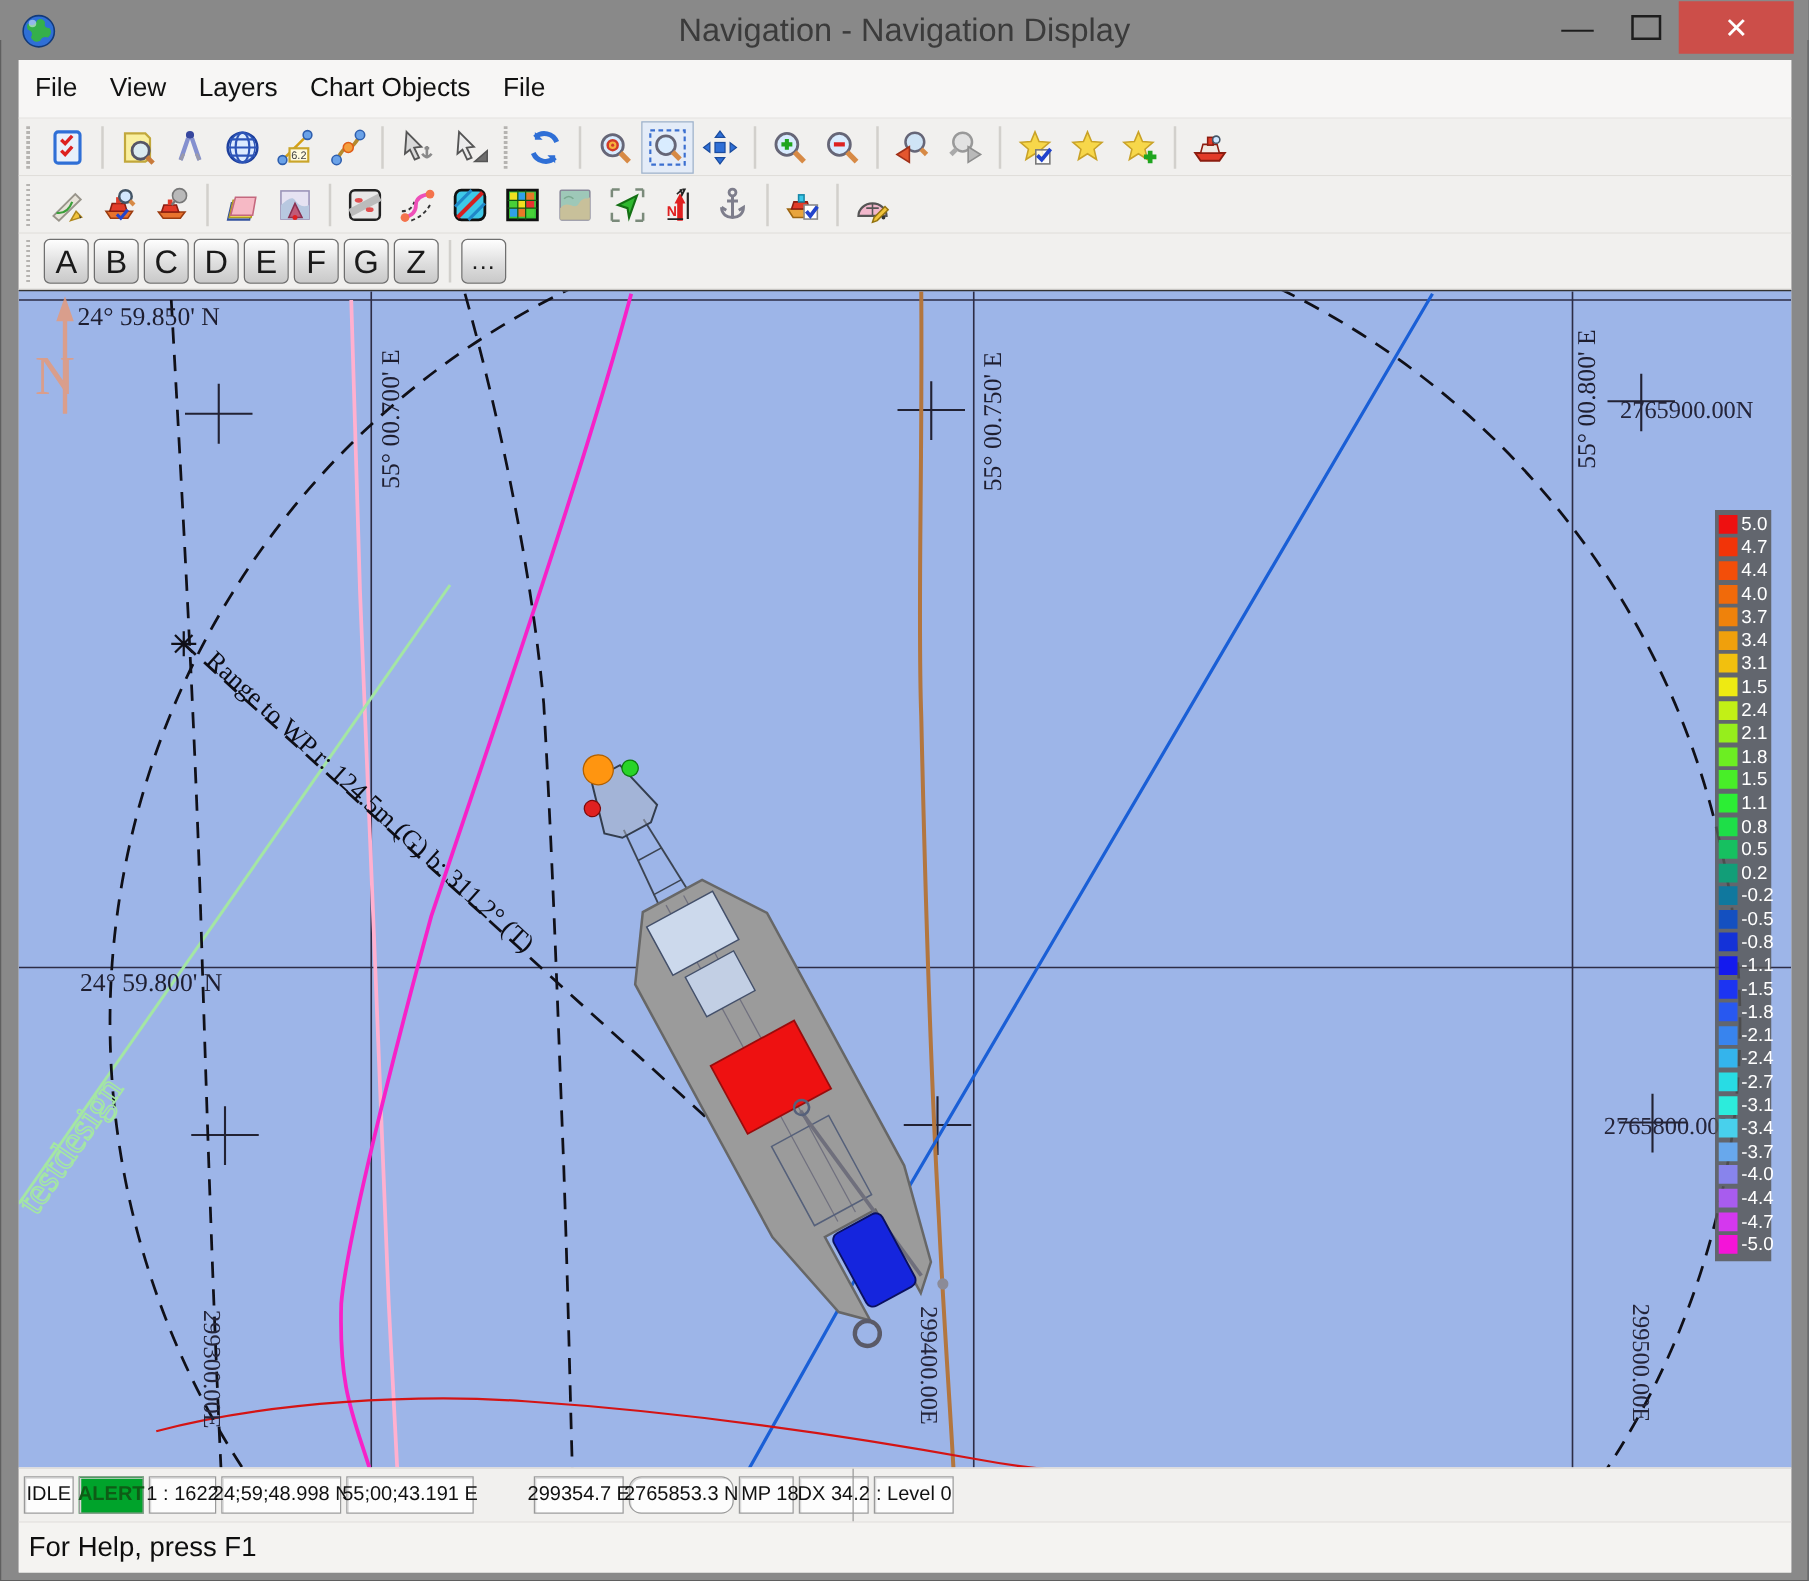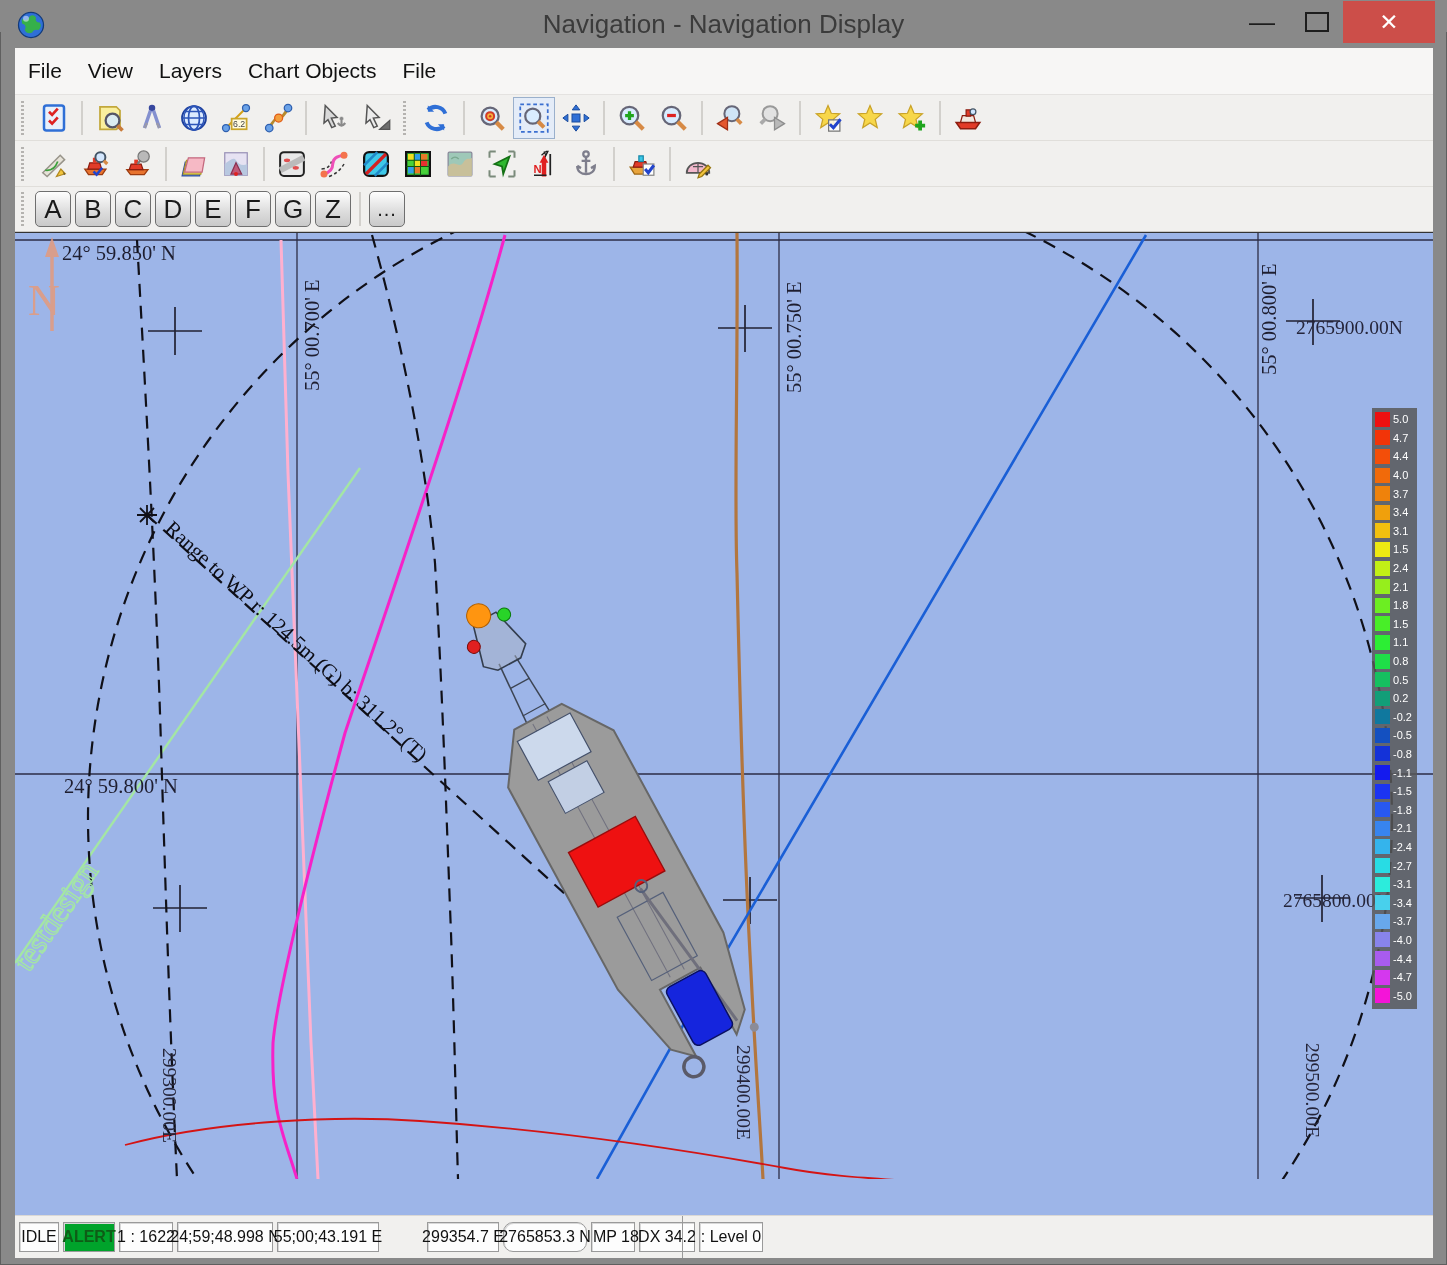--- a/index.html
+++ b/index.html
@@ -49,21 +49,21 @@
   text.gm{font-family:"Liberation Serif",serif;font-size:19.5px;fill:#25253a;}
   text.rl{font-family:"Liberation Serif",serif;font-size:21px;fill:#0c0c14;}
   text.design{font-family:"Liberation Serif",serif;font-size:31px;fill:none;
               stroke:var(--green_line);stroke-width:1.3px;}
   text.northn{font-family:"Liberation Serif",serif;font-size:44px;fill:#e49a7c;}
   
   .legend{position:absolute;left:1357px;top:175px;width:45px;height:601px;
           background:rgba(88,88,88,.85);padding:2px 0 0 3px;box-sizing:border-box;}
   .lg-row{display:flex;align-items:center;height:18.6px;}
   .lg-box{width:15px;height:15px;flex:0 0 15px;}
-  .lg-val{color:#fff;font-size:11px;margin-left:3px;white-space:nowrap;}
+  .lg-val{color:#fff;font-size:15px;margin-left:3px;white-space:nowrap;}
   
   .statusbar{height:42px;background:#f1f0ee;border-top:1px solid #dad8d5;
              display:flex;align-items:center;position:relative;}
   .cell{height:30px;margin-left:4px;border:1px solid #9a9a9a;background:#fdfdfd;
         box-shadow:inset 1px 1px 0 #d8d8d8;display:flex;align-items:center;
         justify-content:center;font-size:16px;color:#111;box-sizing:border-box;
         padding:0 4px;white-space:nowrap;}
   .status-endsep{position:absolute;left:667px;top:0;width:1px;height:100%;background:#9a9a9a;}
   .helpbar{height:40px;background:#f4f3f1;display:flex;align-items:center;
            font-size:22px;color:#0e0e0e;padding-left:8px;border-top:1px solid #e0dedb;}
@@ -619,13 +619,16 @@
       <div class="cell" style="width: 54px;">1 : 1622</div>
       <div class="cell" style="width: 96px;">24;59;48.998 N</div>
       <div class="cell" style="width: 102px;">55;00;43.191 E</div>
       <div class="cell" style="width: 72px; margin-left: 48px;">299354.7 E</div>
       <div class="cell" style="width: 84px; border-radius: 10px;">2765853.3 N</div>
       <div class="cell" style="width: 44px; padding-left: 32px;">MP 182.6</div>
       <div class="cell" style="width: 56px;">DX 34.2</div>
       <div class="cell" style="width: 64px;">: Level 0</div>
     </div>
 
+  <div class="helpbar">
+    <span>For Help, press F1</span>
+  </div>
 </div>
 
 </body></html>

